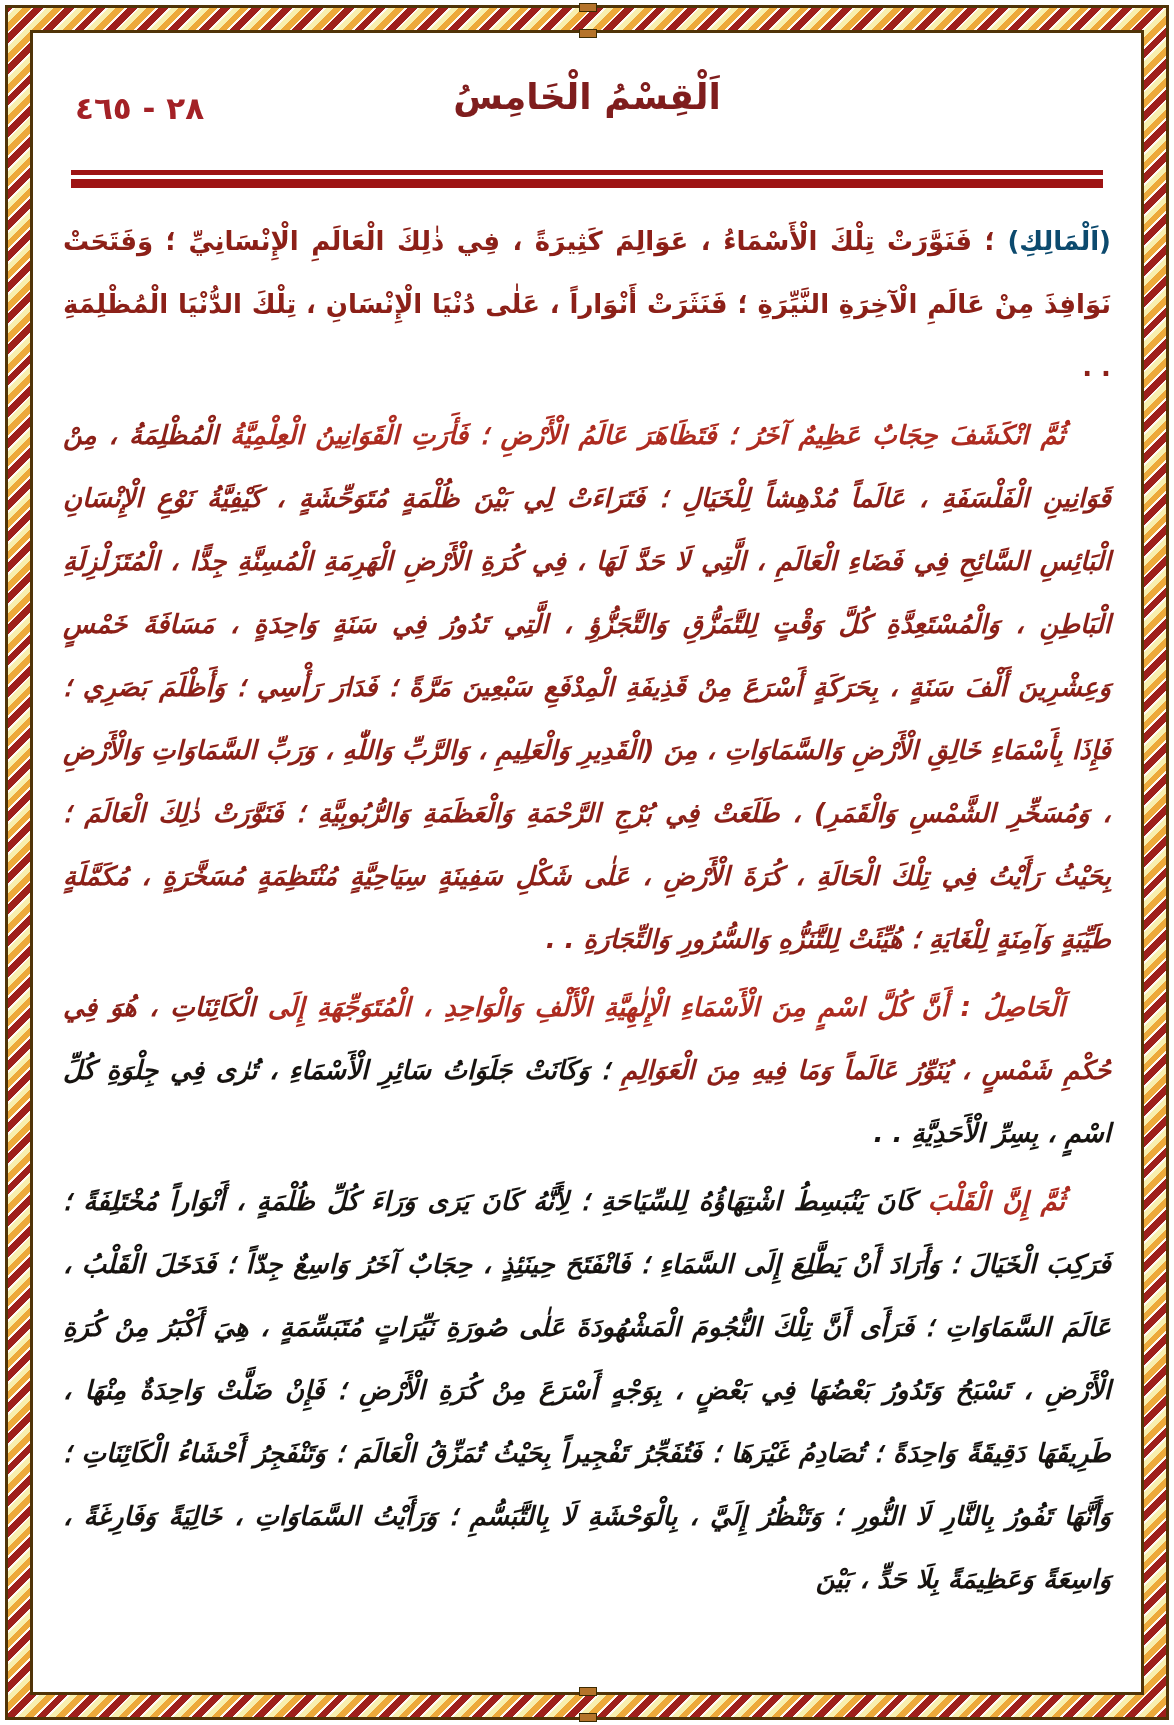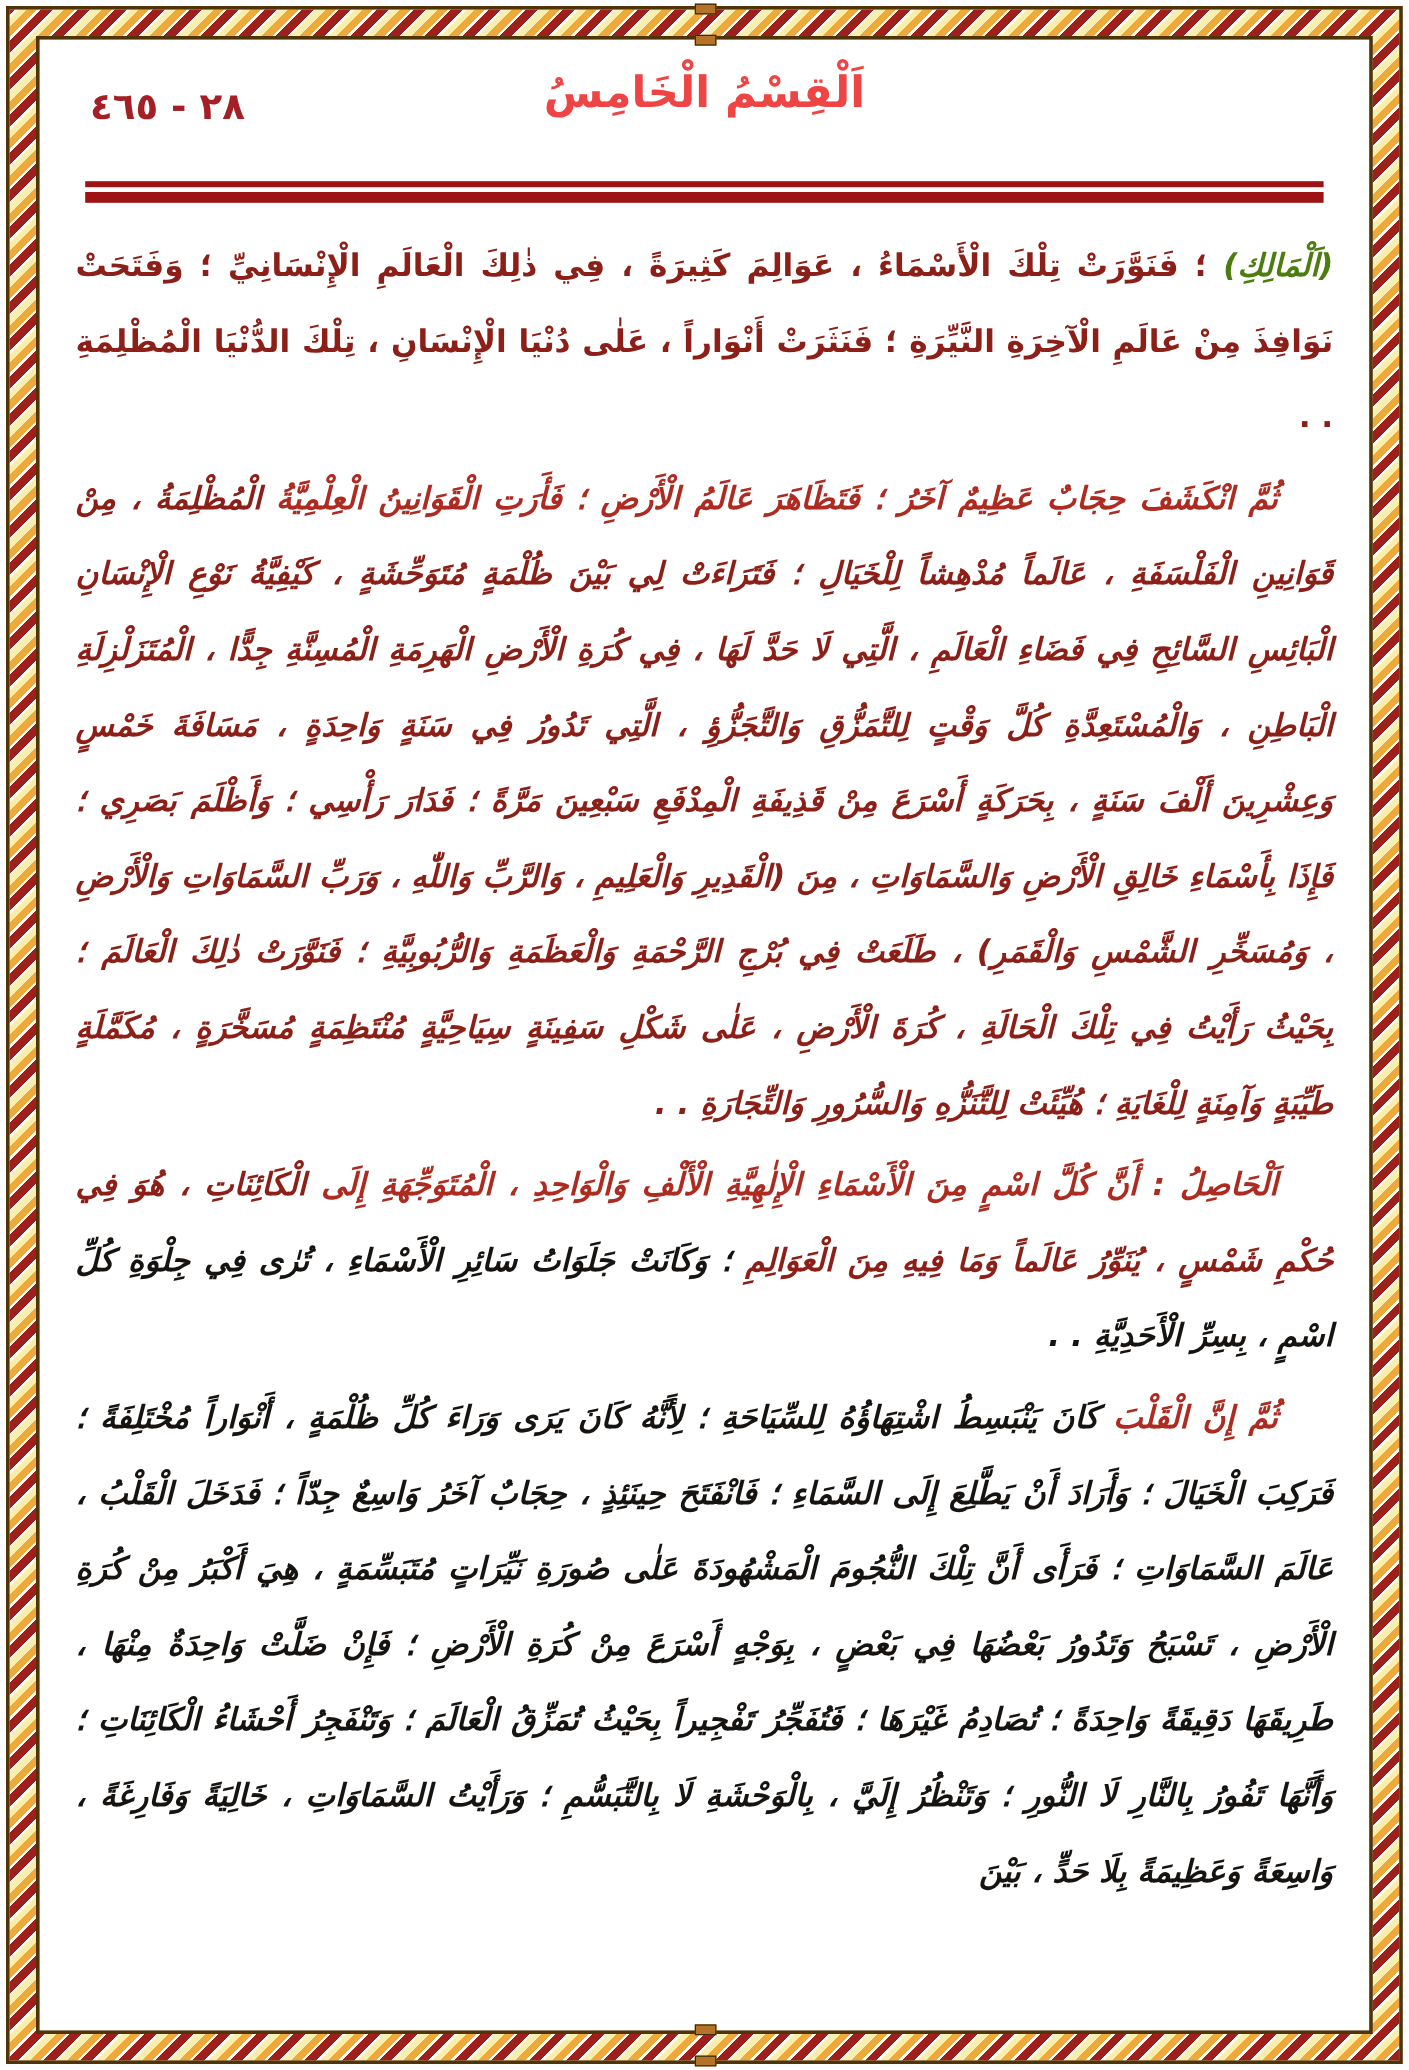--- a/index.html
+++ b/index.html
@@ -38,36 +38,36 @@
     background:#b5732a; border:1px solid #3c2b02;
     z-index:3;
   }
   .orn.t-out { top:3px; }
   .orn.t-in  { top:29px; }
   .orn.b-out { bottom:3px; }
   .orn.b-in  { bottom:29px; }
 
   .content {
     position:absolute; inset:33px;
-    padding:20px 30px 0 30px;
+    padding:39px 30px 0 30px;
     direction:rtl;
   }
 
   .header { position:relative; height:88px; }
   .page-number {
     position:absolute; left:12px; top:18px;
     font-size:31px; font-weight:bold;
     color:#a32126; letter-spacing:1px;
     white-space:nowrap;
   }
   .title {
     position:absolute; left:0; right:0; top:4px;
     text-align:center;
     font-size:36px; font-weight:bold;
-    color:#ef4444;
+    color:#7f1d1d;
   }
 
   .double-rule { margin:10px 8px 22px 8px; }
   .rule-top    { height:5px; background:#9e1414; margin-bottom:4px; }
   .rule-bottom { height:9px; background:#9e1414; }
 
   .body-text {
     font-size:26px;
     font-weight:bold;
     line-height:63px;
@@ -95,20 +95,20 @@
       <div class="page-number">٢٨ - ٤٦٥</div>
       <div class="title">اَلْقِسْمُ الْخَامِسُ</div>
     </div>
 
     <div class="double-rule">
       <div class="rule-top"></div>
       <div class="rule-bottom"></div>
     </div>
 
     <div class="body-text">
-        <p class="para"><span style="color: #4d7c0f; font-style: italic;">(اَلْمَالِكِ)</span><span style="color: rgb(140, 32, 24);"> ؛ فَنَوَّرَتْ تِلْكَ الْأَسْمَاءُ ، عَوَالِمَ كَثِيرَةً ، فِي ذٰلِكَ الْعَالَمِ الْإِنْسَانِيِّ ؛ وَفَتَحَتْ نَوَافِذَ مِنْ عَالَمِ الْآخِرَةِ النَّيِّرَةِ ؛ فَنَثَرَتْ أَنْوَاراً ، عَلٰى دُنْيَا الْإِنْسَانِ ، تِلْكَ الدُّنْيَا الْمُظْلِمَةِ . .</span></p>
+        <p class="para"><span style="color: #0c4a6e;">(اَلْمَالِكِ)</span><span style="color: rgb(140, 32, 24);"> ؛ فَنَوَّرَتْ تِلْكَ الْأَسْمَاءُ ، عَوَالِمَ كَثِيرَةً ، فِي ذٰلِكَ الْعَالَمِ الْإِنْسَانِيِّ ؛ وَفَتَحَتْ نَوَافِذَ مِنْ عَالَمِ الْآخِرَةِ النَّيِّرَةِ ؛ فَنَثَرَتْ أَنْوَاراً ، عَلٰى دُنْيَا الْإِنْسَانِ ، تِلْكَ الدُّنْيَا الْمُظْلِمَةِ . .</span></p>
         <p class="para indent"><span style="color: rgb(173, 43, 32);">ثُمَّ انْكَشَفَ حِجَابٌ عَظِيمٌ آخَرُ ؛ فَتَظَاهَرَ عَالَمُ الْأَرْضِ ؛ فَأَرَتِ الْقَوَانِينُ الْعِلْمِيَّةُ</span><span style="color: rgb(140, 32, 24);"> الْمُظْلِمَةُ ، مِنْ قَوَانِينِ الْفَلْسَفَةِ ، عَالَماً مُدْهِشاً لِلْخَيَالِ ؛ فَتَرَاءَتْ لِي بَيْنَ ظُلْمَةٍ مُتَوَحِّشَةٍ ، كَيْفِيَّةُ نَوْعِ الْإِنْسَانِ الْبَائِسِ السَّائِحِ فِي فَضَاءِ الْعَالَمِ ، الَّتِي لَا حَدَّ لَهَا ، فِي كُرَةِ الْأَرْضِ الْهَرِمَةِ الْمُسِنَّةِ جِدًّا ، الْمُتَزَلْزِلَةِ الْبَاطِنِ ، وَالْمُسْتَعِدَّةِ كُلَّ وَقْتٍ لِلتَّمَزُّقِ وَالتَّجَزُّؤِ ، الَّتِي تَدُورُ فِي سَنَةٍ وَاحِدَةٍ ، مَسَافَةَ خَمْسٍ وَعِشْرِينَ أَلْفَ سَنَةٍ ، بِحَرَكَةٍ أَسْرَعَ مِنْ قَذِيفَةِ الْمِدْفَعِ سَبْعِينَ مَرَّةً ؛ فَدَارَ رَأْسِي ؛ وَأَظْلَمَ بَصَرِي ؛ فَإِذَا بِأَسْمَاءِ خَالِقِ الْأَرْضِ وَالسَّمَاوَاتِ ، مِنَ (الْقَدِيرِ وَالْعَلِيمِ ، وَالرَّبِّ وَاللّٰهِ ، وَرَبِّ السَّمَاوَاتِ وَالْأَرْضِ ، وَمُسَخِّرِ الشَّمْسِ وَالْقَمَرِ) ، طَلَعَتْ فِي بُرْجِ الرَّحْمَةِ وَالْعَظَمَةِ وَالرُّبُوبِيَّةِ ؛ فَنَوَّرَتْ ذٰلِكَ الْعَالَمَ ؛ بِحَيْثُ رَأَيْتُ فِي تِلْكَ الْحَالَةِ ، كُرَةَ الْأَرْضِ ، عَلٰى شَكْلِ سَفِينَةٍ سِيَاحِيَّةٍ مُنْتَظِمَةٍ مُسَخَّرَةٍ ، مُكَمَّلَةٍ طَيِّبَةٍ وَآمِنَةٍ لِلْغَايَةِ ؛ هُيِّئَتْ لِلتَّنَزُّهِ وَالسُّرُورِ وَالتِّجَارَةِ . .</span></p>
         <p class="para indent"><span style="color: rgb(173, 43, 32);">اَلْحَاصِلُ : أَنَّ كُلَّ اسْمٍ مِنَ الْأَسْمَاءِ الْإِلٰهِيَّةِ الْأَلْفِ وَالْوَاحِدِ ، الْمُتَوَجِّهَةِ إِلَى</span><span style="color: rgb(140, 32, 24);"> الْكَائِنَاتِ ، هُوَ فِي حُكْمِ شَمْسٍ ، يُنَوِّرُ عَالَماً وَمَا فِيهِ مِنَ الْعَوَالِمِ</span><span style="color: rgb(23, 19, 16);"> ؛ وَكَانَتْ جَلَوَاتُ سَائِرِ الْأَسْمَاءِ ، تُرٰى فِي جِلْوَةِ كُلِّ اسْمٍ ، بِسِرِّ الْأَحَدِيَّةِ . .</span></p>
         <p class="para indent"><span style="color: rgb(173, 43, 32);">ثُمَّ إِنَّ الْقَلْبَ</span><span style="color: rgb(23, 19, 16);"> كَانَ يَنْبَسِطُ اشْتِهَاؤُهُ لِلسِّيَاحَةِ ؛ لِأَنَّهُ كَانَ يَرَى وَرَاءَ كُلِّ ظُلْمَةٍ ، أَنْوَاراً مُخْتَلِفَةً ؛ فَرَكِبَ الْخَيَالَ ؛ وَأَرَادَ أَنْ يَطَّلِعَ إِلَى السَّمَاءِ ؛ فَانْفَتَحَ حِينَئِذٍ ، حِجَابٌ آخَرُ وَاسِعٌ جِدّاً ؛ فَدَخَلَ الْقَلْبُ ، عَالَمَ السَّمَاوَاتِ ؛ فَرَأَى أَنَّ تِلْكَ النُّجُومَ الْمَشْهُودَةَ عَلٰى صُورَةِ نَيِّرَاتٍ مُتَبَسِّمَةٍ ، هِيَ أَكْبَرُ مِنْ كُرَةِ الْأَرْضِ ، تَسْبَحُ وَتَدُورُ بَعْضُهَا فِي بَعْضٍ ، بِوَجْهٍ أَسْرَعَ مِنْ كُرَةِ الْأَرْضِ ؛ فَإِنْ ضَلَّتْ وَاحِدَةٌ مِنْهَا ، طَرِيقَهَا دَقِيقَةً وَاحِدَةً ؛ تُصَادِمُ غَيْرَهَا ؛ فَتُفَجِّرُ تَفْجِيراً بِحَيْثُ تُمَزِّقُ الْعَالَمَ ؛ وَتَنْفَجِرُ أَحْشَاءُ الْكَائِنَاتِ ؛ وَأَنَّهَا تَفُورُ بِالنَّارِ لَا النُّورِ ؛ وَتَنْظُرُ إِلَيَّ ، بِالْوَحْشَةِ لَا بِالتَّبَسُّمِ ؛ وَرَأَيْتُ السَّمَاوَاتِ ، خَالِيَةً وَفَارِغَةً ، وَاسِعَةً وَعَظِيمَةً بِلَا حَدٍّ ، بَيْنَ</span></p>
       </div>
 
   </div>
 </div>
 
 </body></html>

